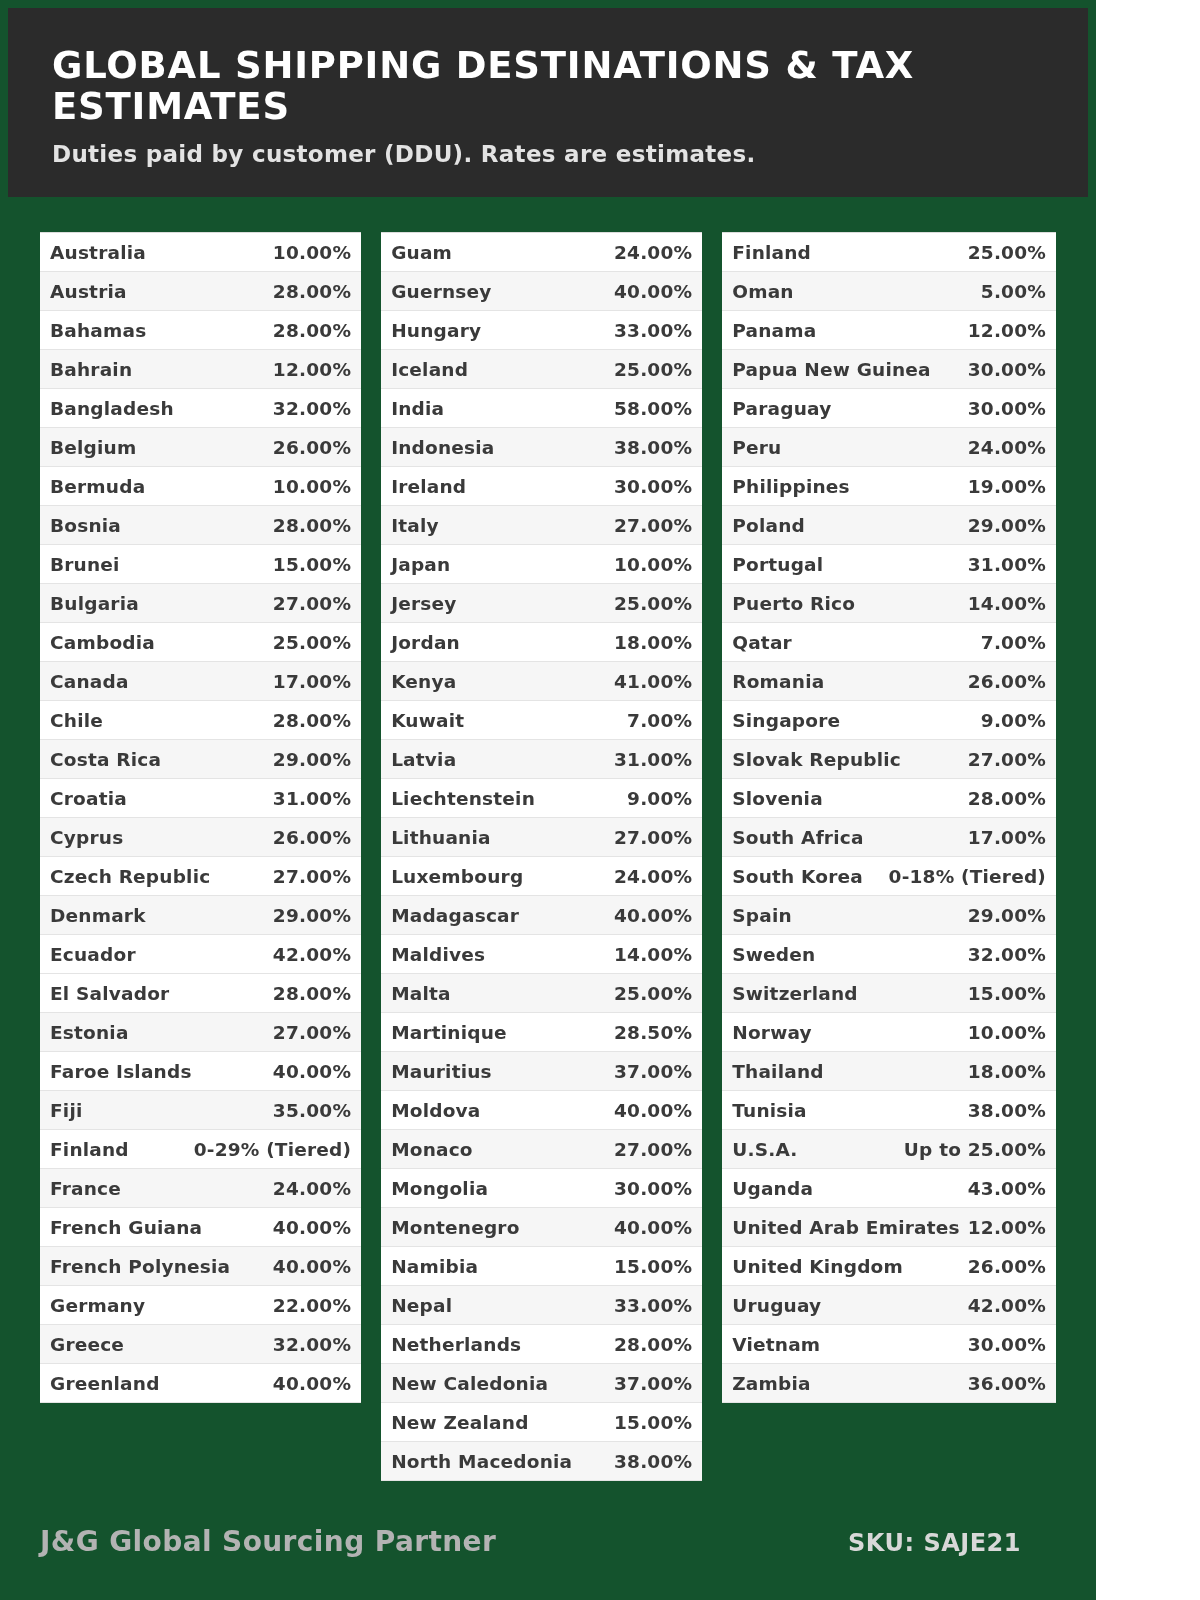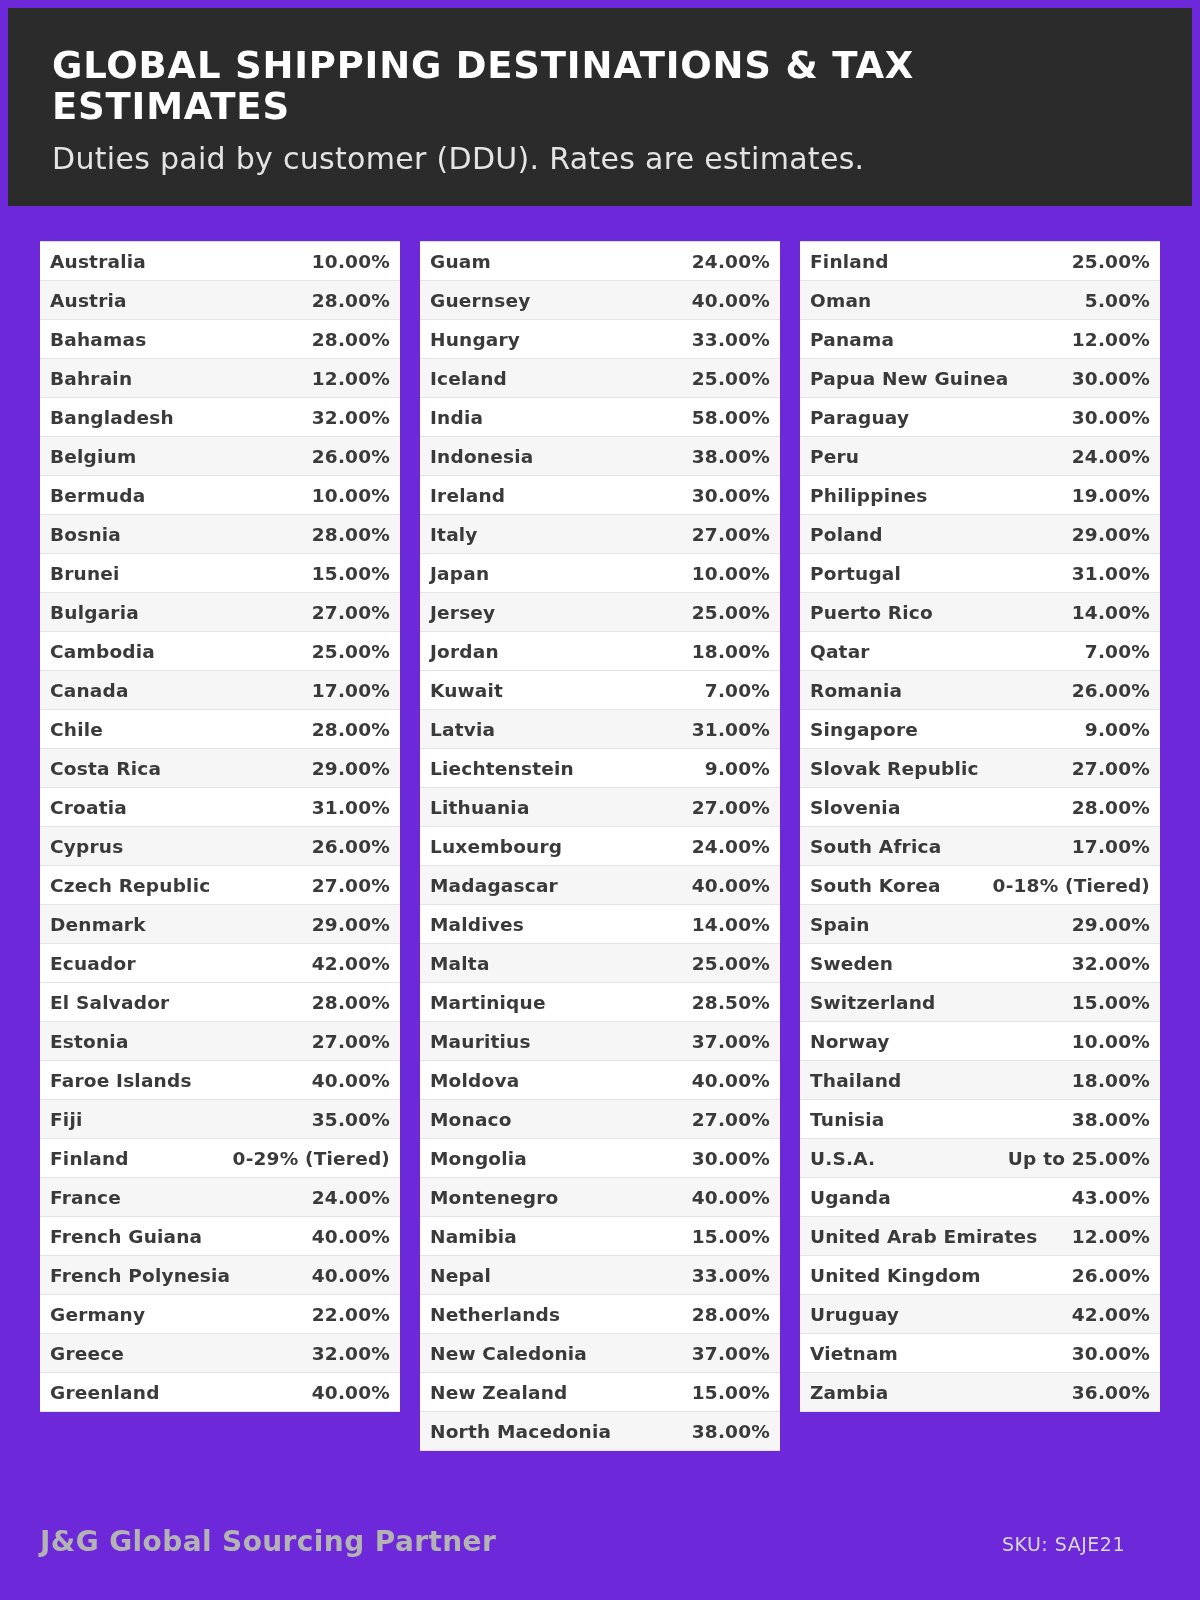--- a/index.html
+++ b/index.html
@@ -2,44 +2,44 @@
 <html><head>
 <meta charset="utf-8">
 <style>
   html, body {
     margin: 0;
     padding: 0;
     background: #ffffff;
     font-family: "DejaVu Sans", "Liberation Sans", sans-serif;
   }
   .page {
-    width: 1200px;
+    width: 1096px;
     height: 1600px;
     position: relative;
-    background: #6d28d9;
+    background: #14532d;
     overflow: hidden;
   }
   .header {
     background: #2b2b2b;
     margin: 8px 8px 0 8px;
     padding: 38px 44px 30px 44px;
     box-sizing: border-box;
   }
   .header-title {
     color: #ffffff;
     font-size: 37px;
     font-weight: 800;
     letter-spacing: 0.8px;
     line-height: 1.1;
     margin: 0 0 14px 0;
   }
   .header-subtitle {
     color: #e3e3e3;
-    font-size: 30px;
-    font-weight: 400;
+    font-size: 23px;
+    font-weight: 700;
     letter-spacing: 0.3px;
     margin: 0;
   }
   .table {
     display: grid;
     grid-template-columns: repeat(3, 1fr);
     column-gap: 20px;
     align-items: start;
     margin: 35px 40px 0 40px;
   }
@@ -85,22 +85,22 @@
   }
   .brand {
     color: #b3b3b3;
     font-size: 28px;
     font-weight: 800;
     letter-spacing: 0.4px;
     margin-top: 8px;
   }
   .sku {
     color: #d8d8d8;
-    font-size: 19px;
-    font-weight: 400;
+    font-size: 24px;
+    font-weight: 700;
     letter-spacing: 0.5px;
   }
 </style>
 </head>
 <body>
 
 <div class="page">
 
   <div class="header">
     <h1 class="header-title">GLOBAL SHIPPING DESTINATIONS &amp; TAX ESTIMATES</h1>
@@ -268,20 +268,24 @@
           <span class="rate">10.00%</span>
         </div>
         <div class="row alt">
           <span class="country">Jersey</span>
           <span class="rate">25.00%</span>
         </div>
         <div class="row">
           <span class="country">Jordan</span>
           <span class="rate">18.00%</span>
         </div>
+        <div class="row alt">
+          <span class="country">Kenya</span>
+          <span class="rate">41.00%</span>
+        </div>
         <div class="row">
           <span class="country">Kuwait</span>
           <span class="rate">7.00%</span>
         </div>
         <div class="row alt">
           <span class="country">Latvia</span>
           <span class="rate">31.00%</span>
         </div>
         <div class="row">
           <span class="country">Liechtenstein</span>

